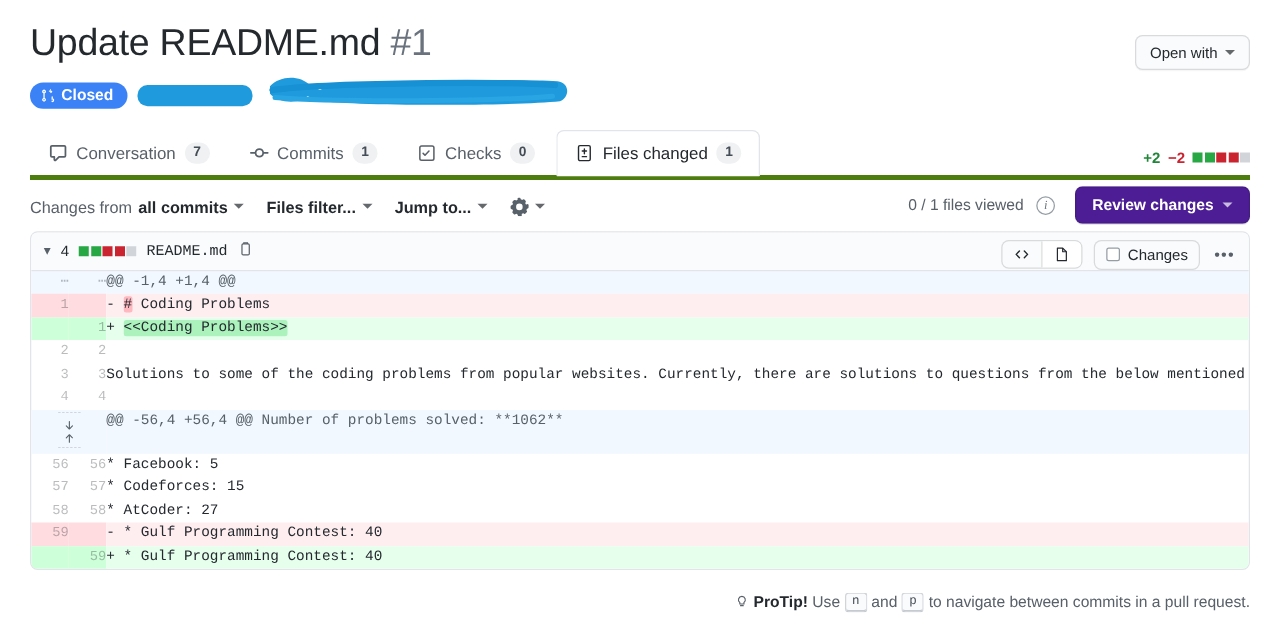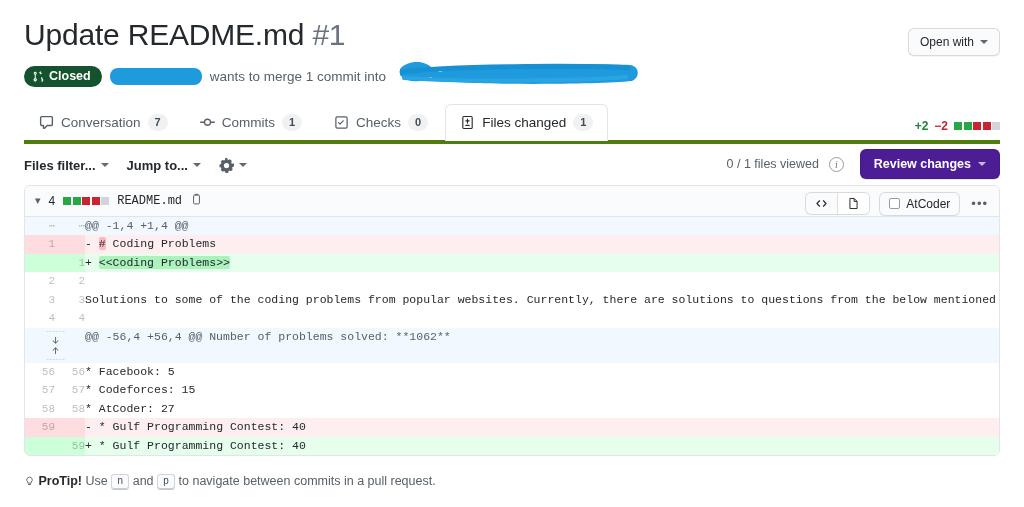--- a/index.html
+++ b/index.html
@@ -23,21 +23,21 @@
     border:1px solid rgba(27,31,35,.15);
     border-radius:6px; background:#fafbfc;
     font-size:12px; color:#24292e;
     padding:6px 11px; display:flex; align-items:center; gap:6px;
     box-shadow:0 1px 0 rgba(27,31,35,.04);
   }
   .caret { width:0;height:0;border-left:4px solid transparent;border-right:4px solid transparent;border-top:4px solid #24292e; display:inline-block; opacity:.7;}
 
   .pr-sub { margin-top:12px; display:flex; align-items:center; gap:8px; font-size:13.5px; color:#586069; height:24px;}
   .state-badge {
-    background:#14532d; color:#fff; border-radius:20px;
+    background:#3b82f6; color:#fff; border-radius:20px;
     font-size:12.5px; font-weight:600; padding:4px 11px 5px 9px;
     display:inline-flex; align-items:center; gap:5px; line-height:1;
   }
   .redact { background:#1f9bdd; display:inline-block; border-radius:9px; }
   .redact-a { width:92px; height:17px; border-radius:8px; }
   .redact-wrap { position:relative; display:inline-block; }
 
   
   .tabs { margin-top:14px; display:flex; align-items:flex-end; gap:2px; border-bottom:4px solid #4d7c0f; position:relative; }
   .tab {
@@ -106,21 +106,21 @@
   tr.del td.num { background:#ffdce0; color:rgba(27,31,35,.3);}
   tr.del td.code { background:#ffeef0; }
   tr.add td.num { background:#cdffd8; color:rgba(27,31,35,.3);}
   tr.add td.code { background:#e6ffed; }
   .wd { background:#fdb8c0; border-radius:2px;}
   .wa { background:#acf2bd; border-radius:2px;text-align:right;}
   .expander { display:flex; flex-direction:column; align-items:center; justify-content:center; gap:1px; color:#586069; font-size:8px; line-height:7px;}
   .exp-dash { color:#c3c8cd; font-size:7px; letter-spacing:-1px;}
 
   
-  .protip { text-align:left; font-size:12.5px; color:#586069; padding-top:18px; }
+  .protip { text-align:right; font-size:12.5px; color:#586069; padding-top:18px; }
   .protip b { color:#24292e; }
   .kbd {
     display:inline-block; border:1px solid #d1d5da; border-bottom-color:#c6cbd1;
     border-radius:3px; background:#fafbfc; box-shadow:inset 0 -1px 0 #c6cbd1;
     font-family:"Liberation Mono", monospace; font-size:10px; padding:1px 5px; color:#444d56;
     vertical-align:middle; line-height:1.2;
   }
 </style>
 </head>
 <body>
@@ -140,21 +140,20 @@
 
     <div class="pr-sub">
       <span class="state-badge">
         <svg width="11" height="11" viewBox="0 0 16 16" fill="#fff">
           <path d="M3.25 1A2.25 2.25 0 0 1 4 5.372v5.256a2.251 2.251 0 1 1-1.5 0V5.372A2.251 2.251 0 0 1 3.25 1Zm0 11a.75.75 0 1 0 0 1.5.75.75 0 0 0 0-1.5Zm0-9.5a.75.75 0 1 0 0 1.5.75.75 0 0 0 0-1.5ZM12.75 11a2.25 2.25 0 1 1-.75 4.372V9.5a.75.75 0 0 1 1.5 0v1.628A2.2 2.2 0 0 1 12.75 11Zm0 1.5a.75.75 0 1 0 0 1.5.75.75 0 0 0 0-1.5Z"></path>
           <path d="M11.28 1.72 13 3.44l-1.72 1.72-1.06-1.06.69-.69H9.5a.75.75 0 0 1 0-1.5h1.41l-.69-.69 1.06-1.5Z"></path>
         </svg>
         <span>Closed</span>
       </span>
       <span class="redact redact-a"></span>
-      <span>wants to merge 1 commit into</span>
       <span class="redact-wrap">
         <svg width="250" height="34" viewBox="0 0 250 34" style="position:relative;top:-2px">
           <path d="M6 13 C 14 4, 30 4, 38 12 L 46 16 C 60 9, 200 7, 236 9 C 246 10, 246 22, 238 25 C 200 29, 60 29, 44 24 L 36 21 C 28 28, 12 26, 6 19 Z" fill="#1f9bdd"></path>
           <path d="M8 16 C 50 10, 190 9, 234 12" stroke="#1790d4" stroke-width="5" fill="none" stroke-linecap="round"></path>
           <path d="M10 22 C 60 26, 190 25, 232 21" stroke="#2aa5e4" stroke-width="4" fill="none" stroke-linecap="round"></path>
         </svg>
       </span>
     </div>
   </div>
 
@@ -197,20 +196,25 @@
         <i class="blk g"></i>
         <i class="blk g"></i>
         <i class="blk r"></i>
         <i class="blk r"></i>
         <i class="blk n"></i>
       </span>
     </div>
   </div>
 
   <div class="subbar">
+    <span class="sb-item">
+      <span>Changes from</span>
+      <b>all commits</b>
+      <span class="caret"></span>
+    </span>
     <span class="sb-item">
       <b>Files filter...</b>
       <span class="caret"></span>
     </span>
     <span class="sb-item">
       <b>Jump to...</b>
       <span class="caret"></span>
     </span>
     <span class="sb-item">
       <svg width="15" height="15" viewBox="0 0 16 16" fill="#586069">
@@ -257,21 +261,21 @@
           </div>
           <div class="bg-btn">
             <svg width="13" height="13" viewBox="0 0 16 16" fill="none" stroke="#24292e" stroke-width="1.2" stroke-linejoin="round">
                 <path d="M3.6 1.8h5.2l3.6 3.6v8.8H3.6Z"></path>
                 <path d="M8.8 1.8v3.6h3.6"></path>
               </svg>
           </div>
         </div>
         <div class="viewed-box">
           <span class="cb"></span>
-          <span>AtCoder</span>
+          <span>Changes</span>
         </div>
         <span class="kebab">•••</span>
       </div>
     </div>
 
     <table class="diff">
       <tbody>
           <tr class="hunk">
         <td class="num">⋯</td>
         <td class="num">⋯</td>

